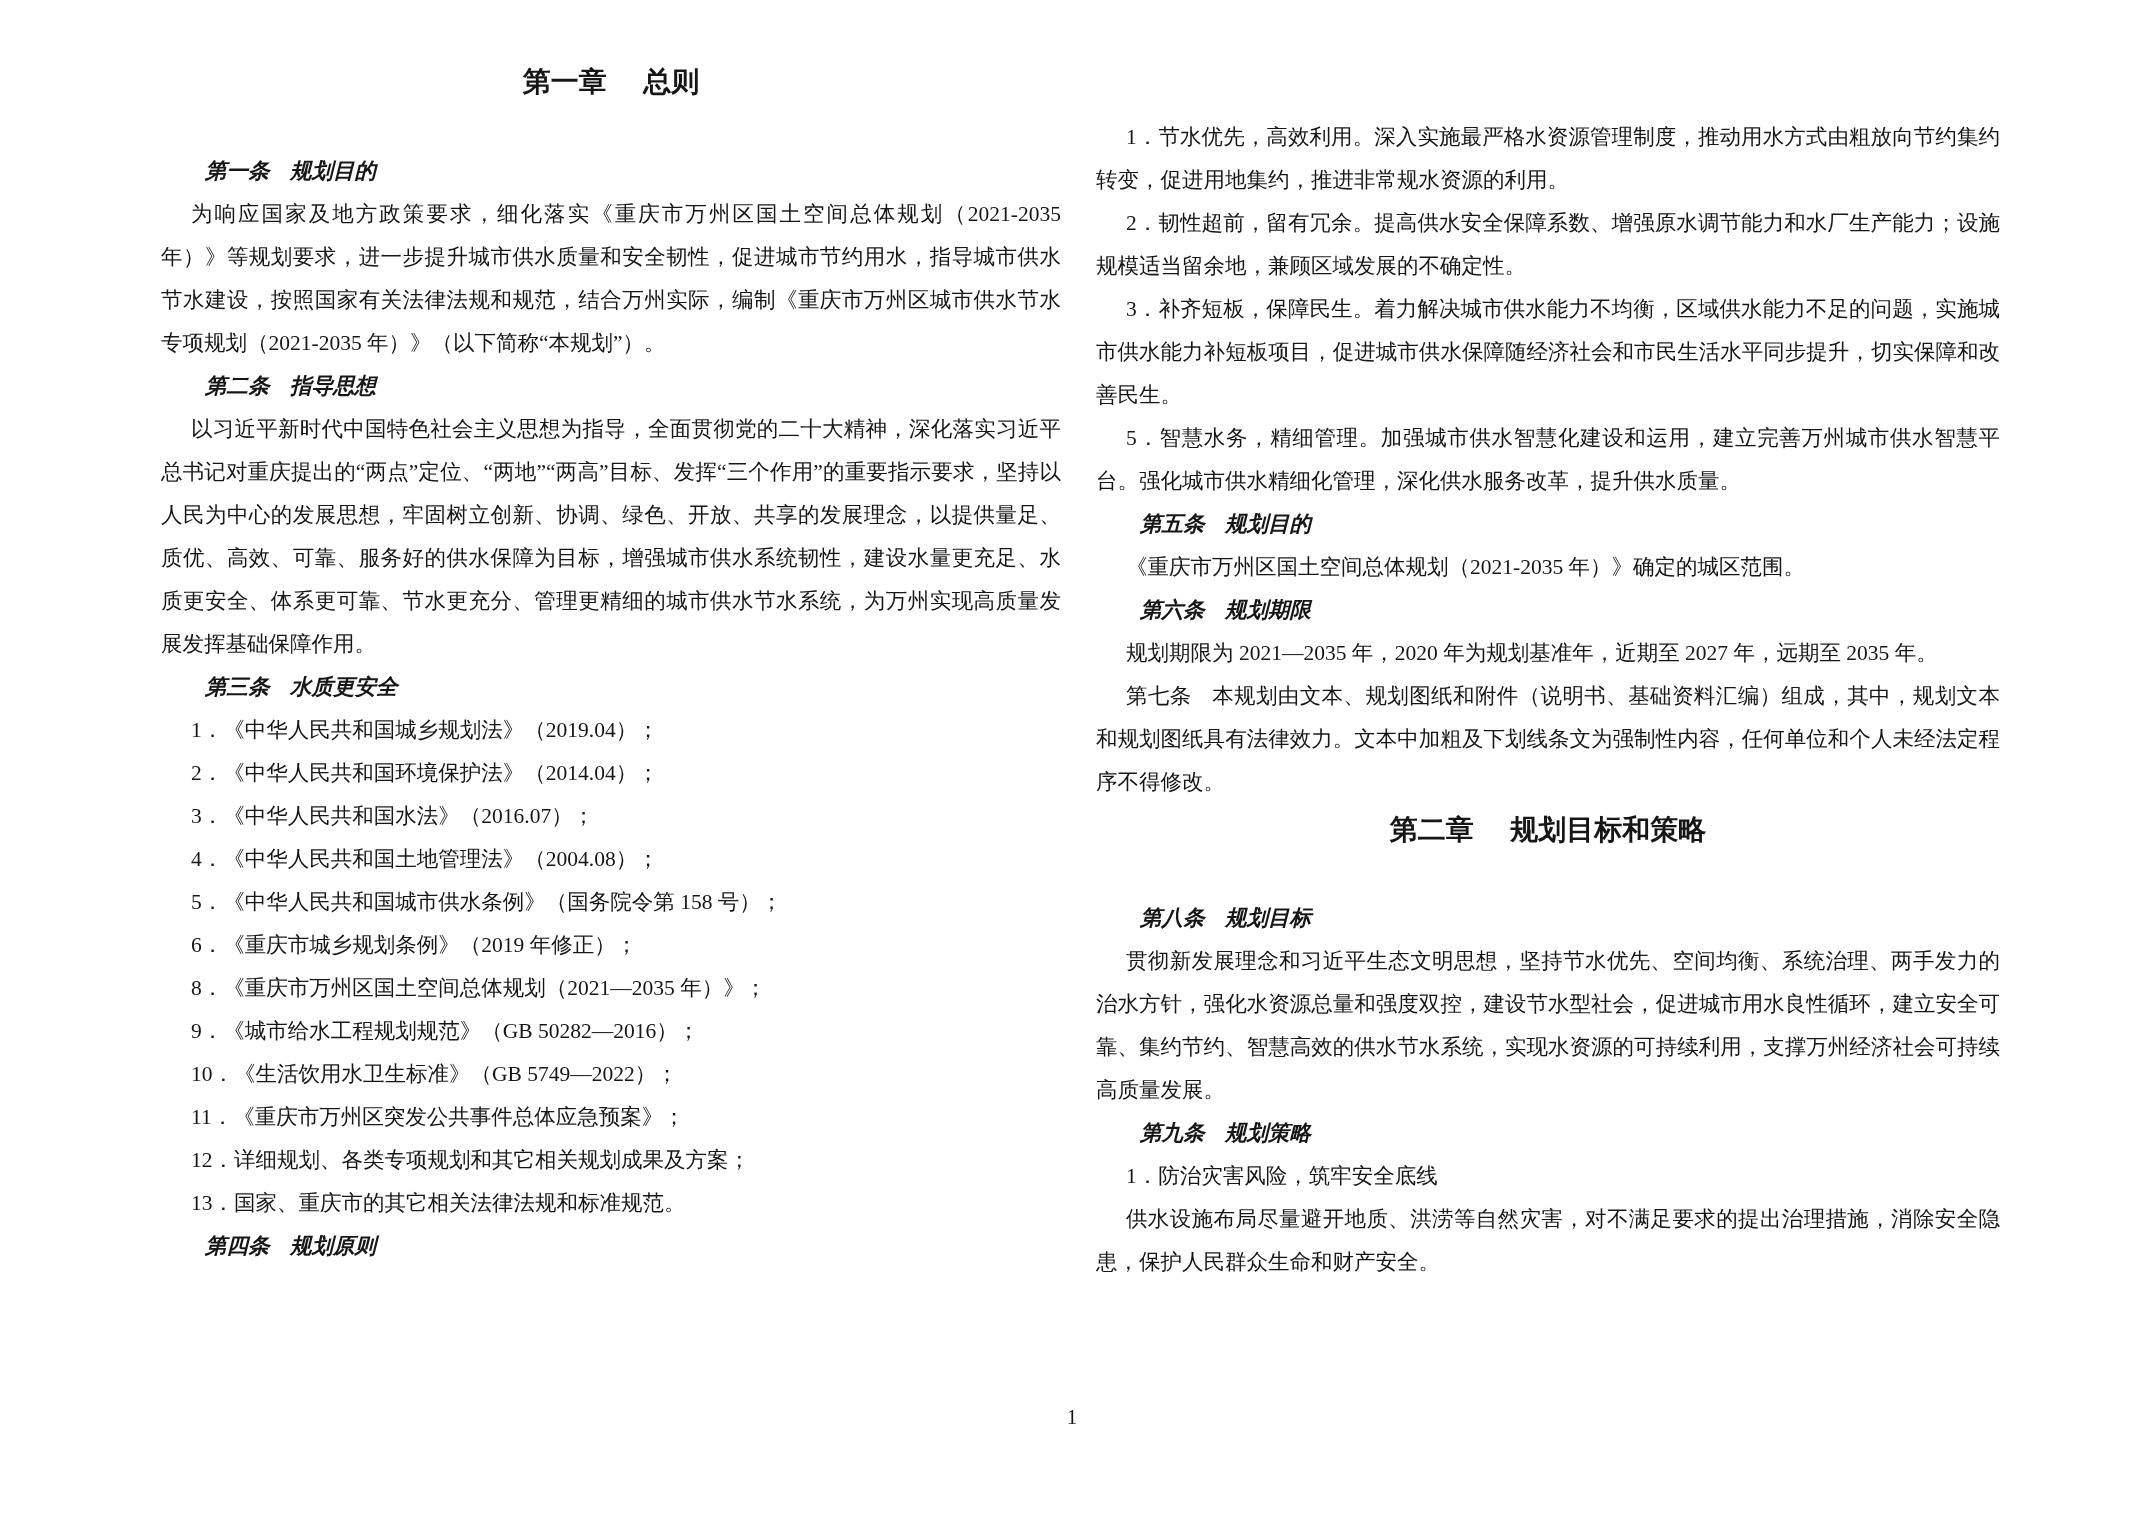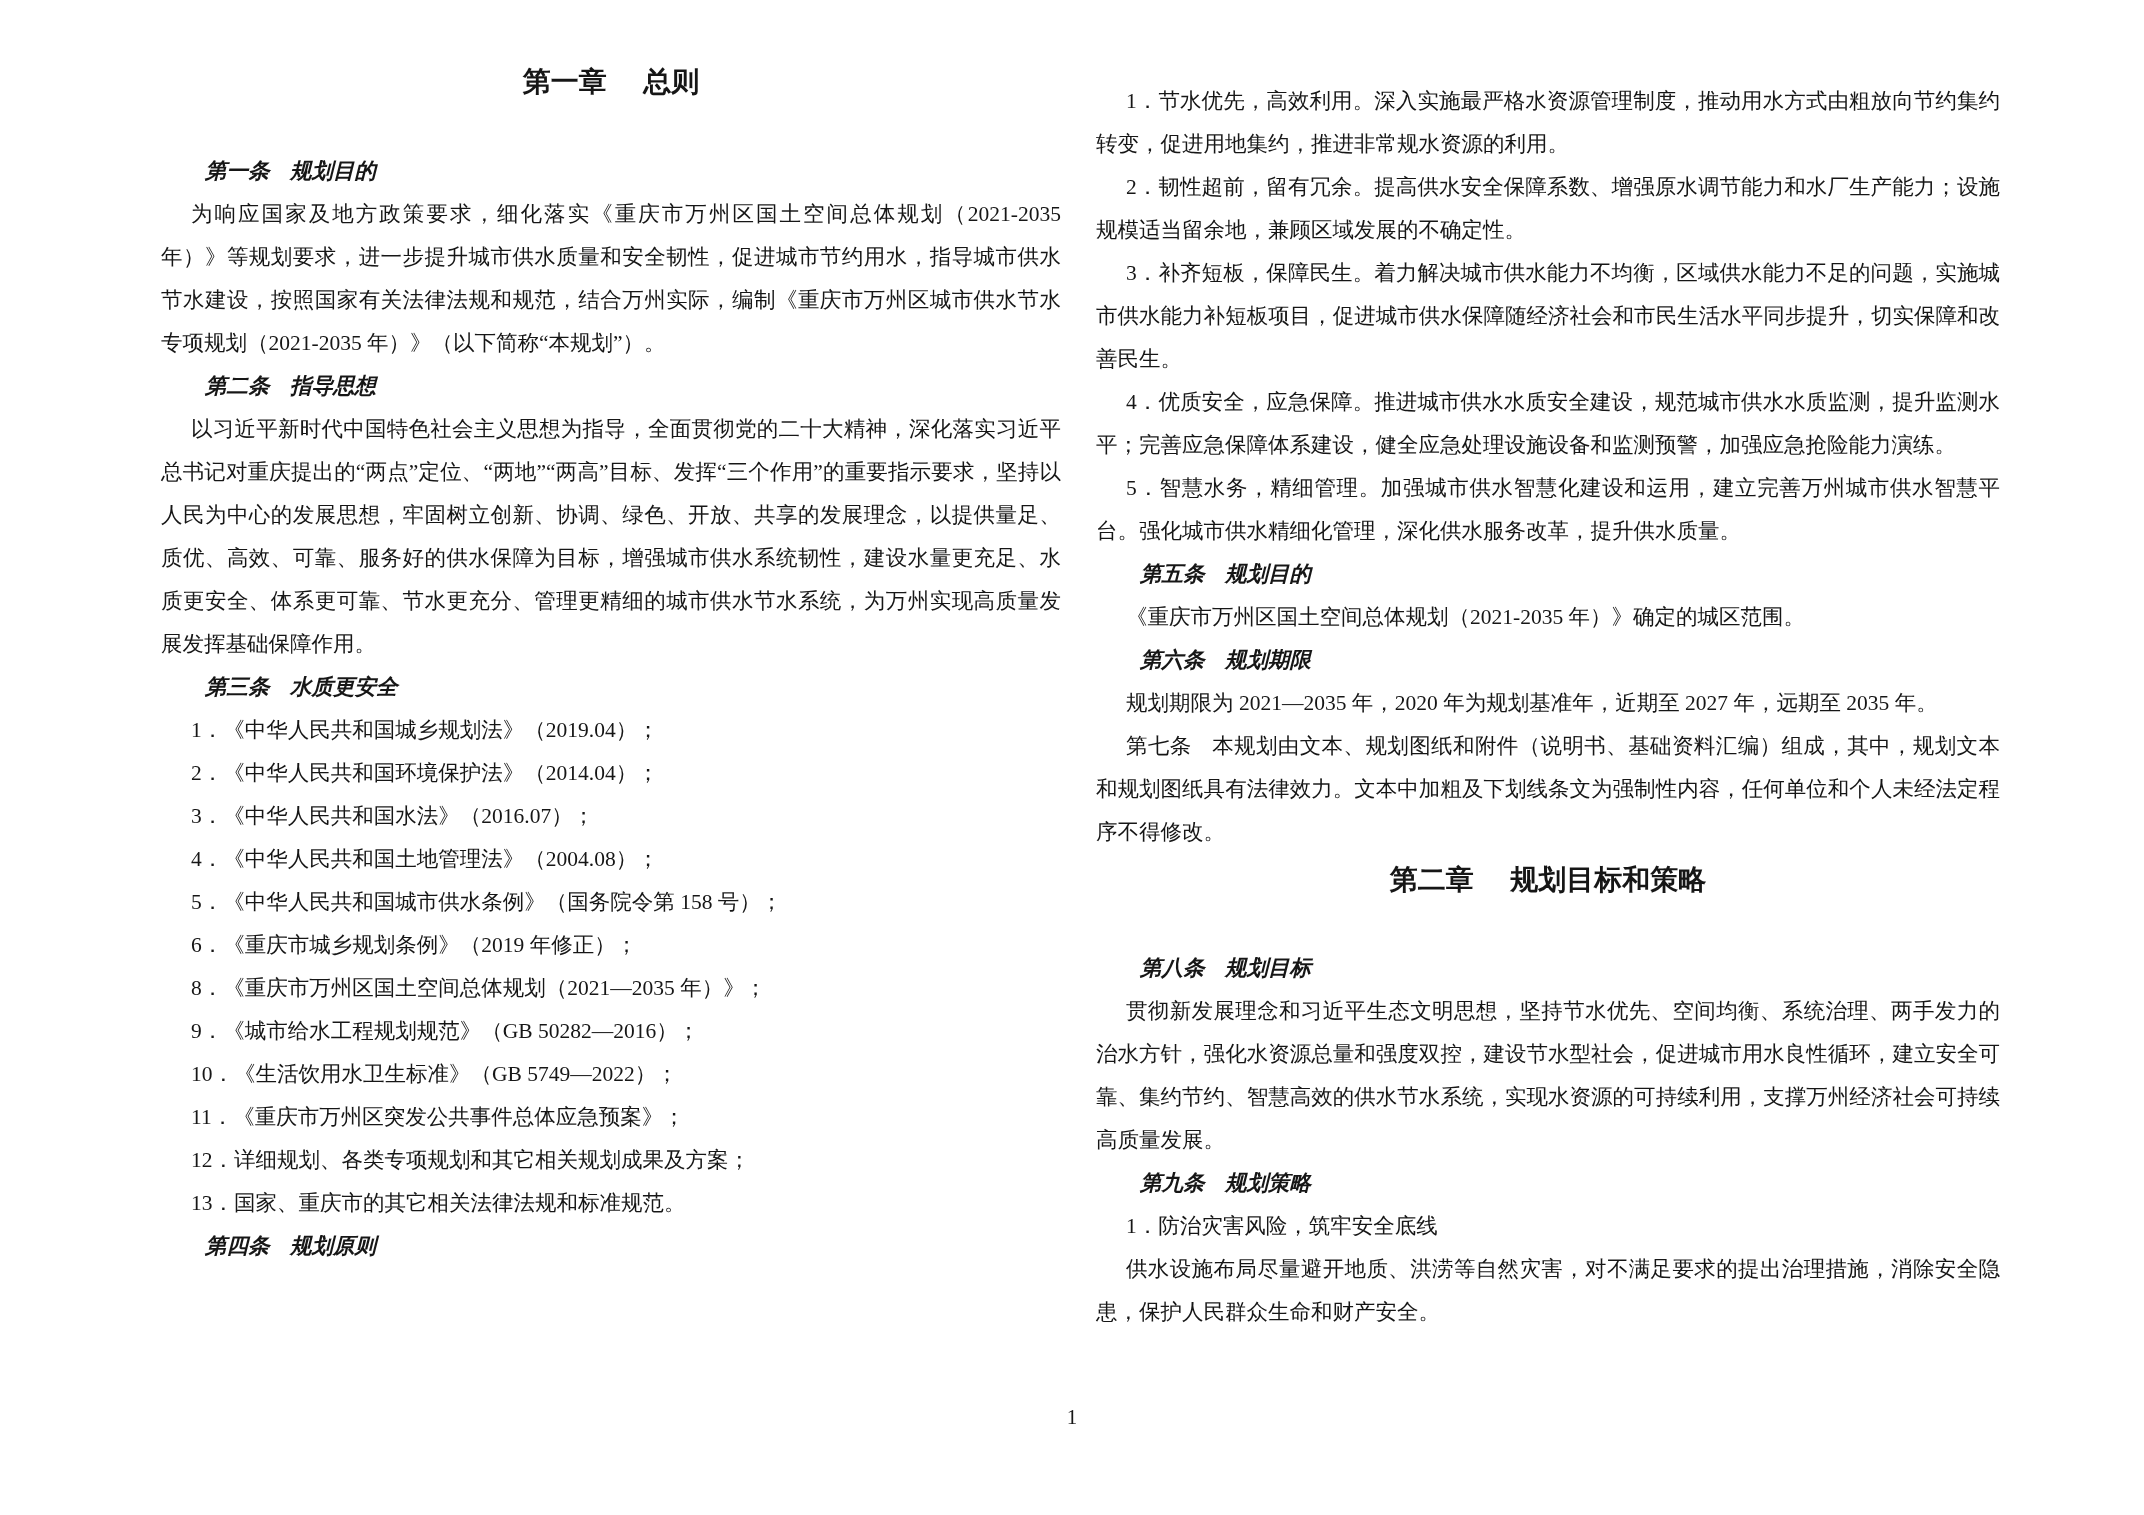--- a/index.html
+++ b/index.html
@@ -21,21 +21,21 @@
     top: 0;
   }
   .col-left {
     left: 161px;
     width: 900px;
     padding-top: 60px;
   }
   .col-right {
     left: 1096px;
     width: 904px;
-    padding-top: 80px;
+    padding-top: 116px;
   }
   .chapter {
     margin: 0;
     font-size: 28px;
     line-height: 43px;
     font-weight: 700;
     text-align: center;
     white-space: nowrap;
   }
   .chapter-1 { margin-bottom: 47px; }
@@ -107,21 +107,20 @@
 
     <h2 class="article"><span>第四条</span><span class="article-title">规划原则</span></h2>
 
   </div>
 
   <div class="col col-right">
 
     <p class="para">1．节水优先，高效利用。深入实施最严格水资源管理制度，推动用水方式由粗放向节约集约转变，促进用地集约，推进非常规水资源的利用。</p>
     <p class="para">2．韧性超前，留有冗余。提高供水安全保障系数、增强原水调节能力和水厂生产能力；设施规模适当留余地，兼顾区域发展的不确定性。</p>
     <p class="para">3．补齐短板，保障民生。着力解决城市供水能力不均衡，区域供水能力不足的问题，实施城市供水能力补短板项目，促进城市供水保障随经济社会和市民生活水平同步提升，切实保障和改善民生。</p>
-    <p class="para">4．优质安全，应急保障。推进城市供水水质安全建设，规范城市供水水质监测，提升监测水平；完善应急保障体系建设，健全应急处理设施设备和监测预警，加强应急抢险能力演练。</p>
     <p class="para">5．智慧水务，精细管理。加强城市供水智慧化建设和运用，建立完善万州城市供水智慧平台。强化城市供水精细化管理，深化供水服务改革，提升供水质量。</p>
 
     <h2 class="article"><span>第五条</span><span class="article-title">规划目的</span></h2>
 
     <p class="para">《重庆市万州区国土空间总体规划（2021-2035 年）》确定的城区范围。</p>
 
     <h2 class="article"><span>第六条</span><span class="article-title">规划期限</span></h2>
 
     <p class="para">规划期限为 2021—2035 年，2020 年为规划基准年，近期至 2027 年，远期至 2035 年。</p>
 

